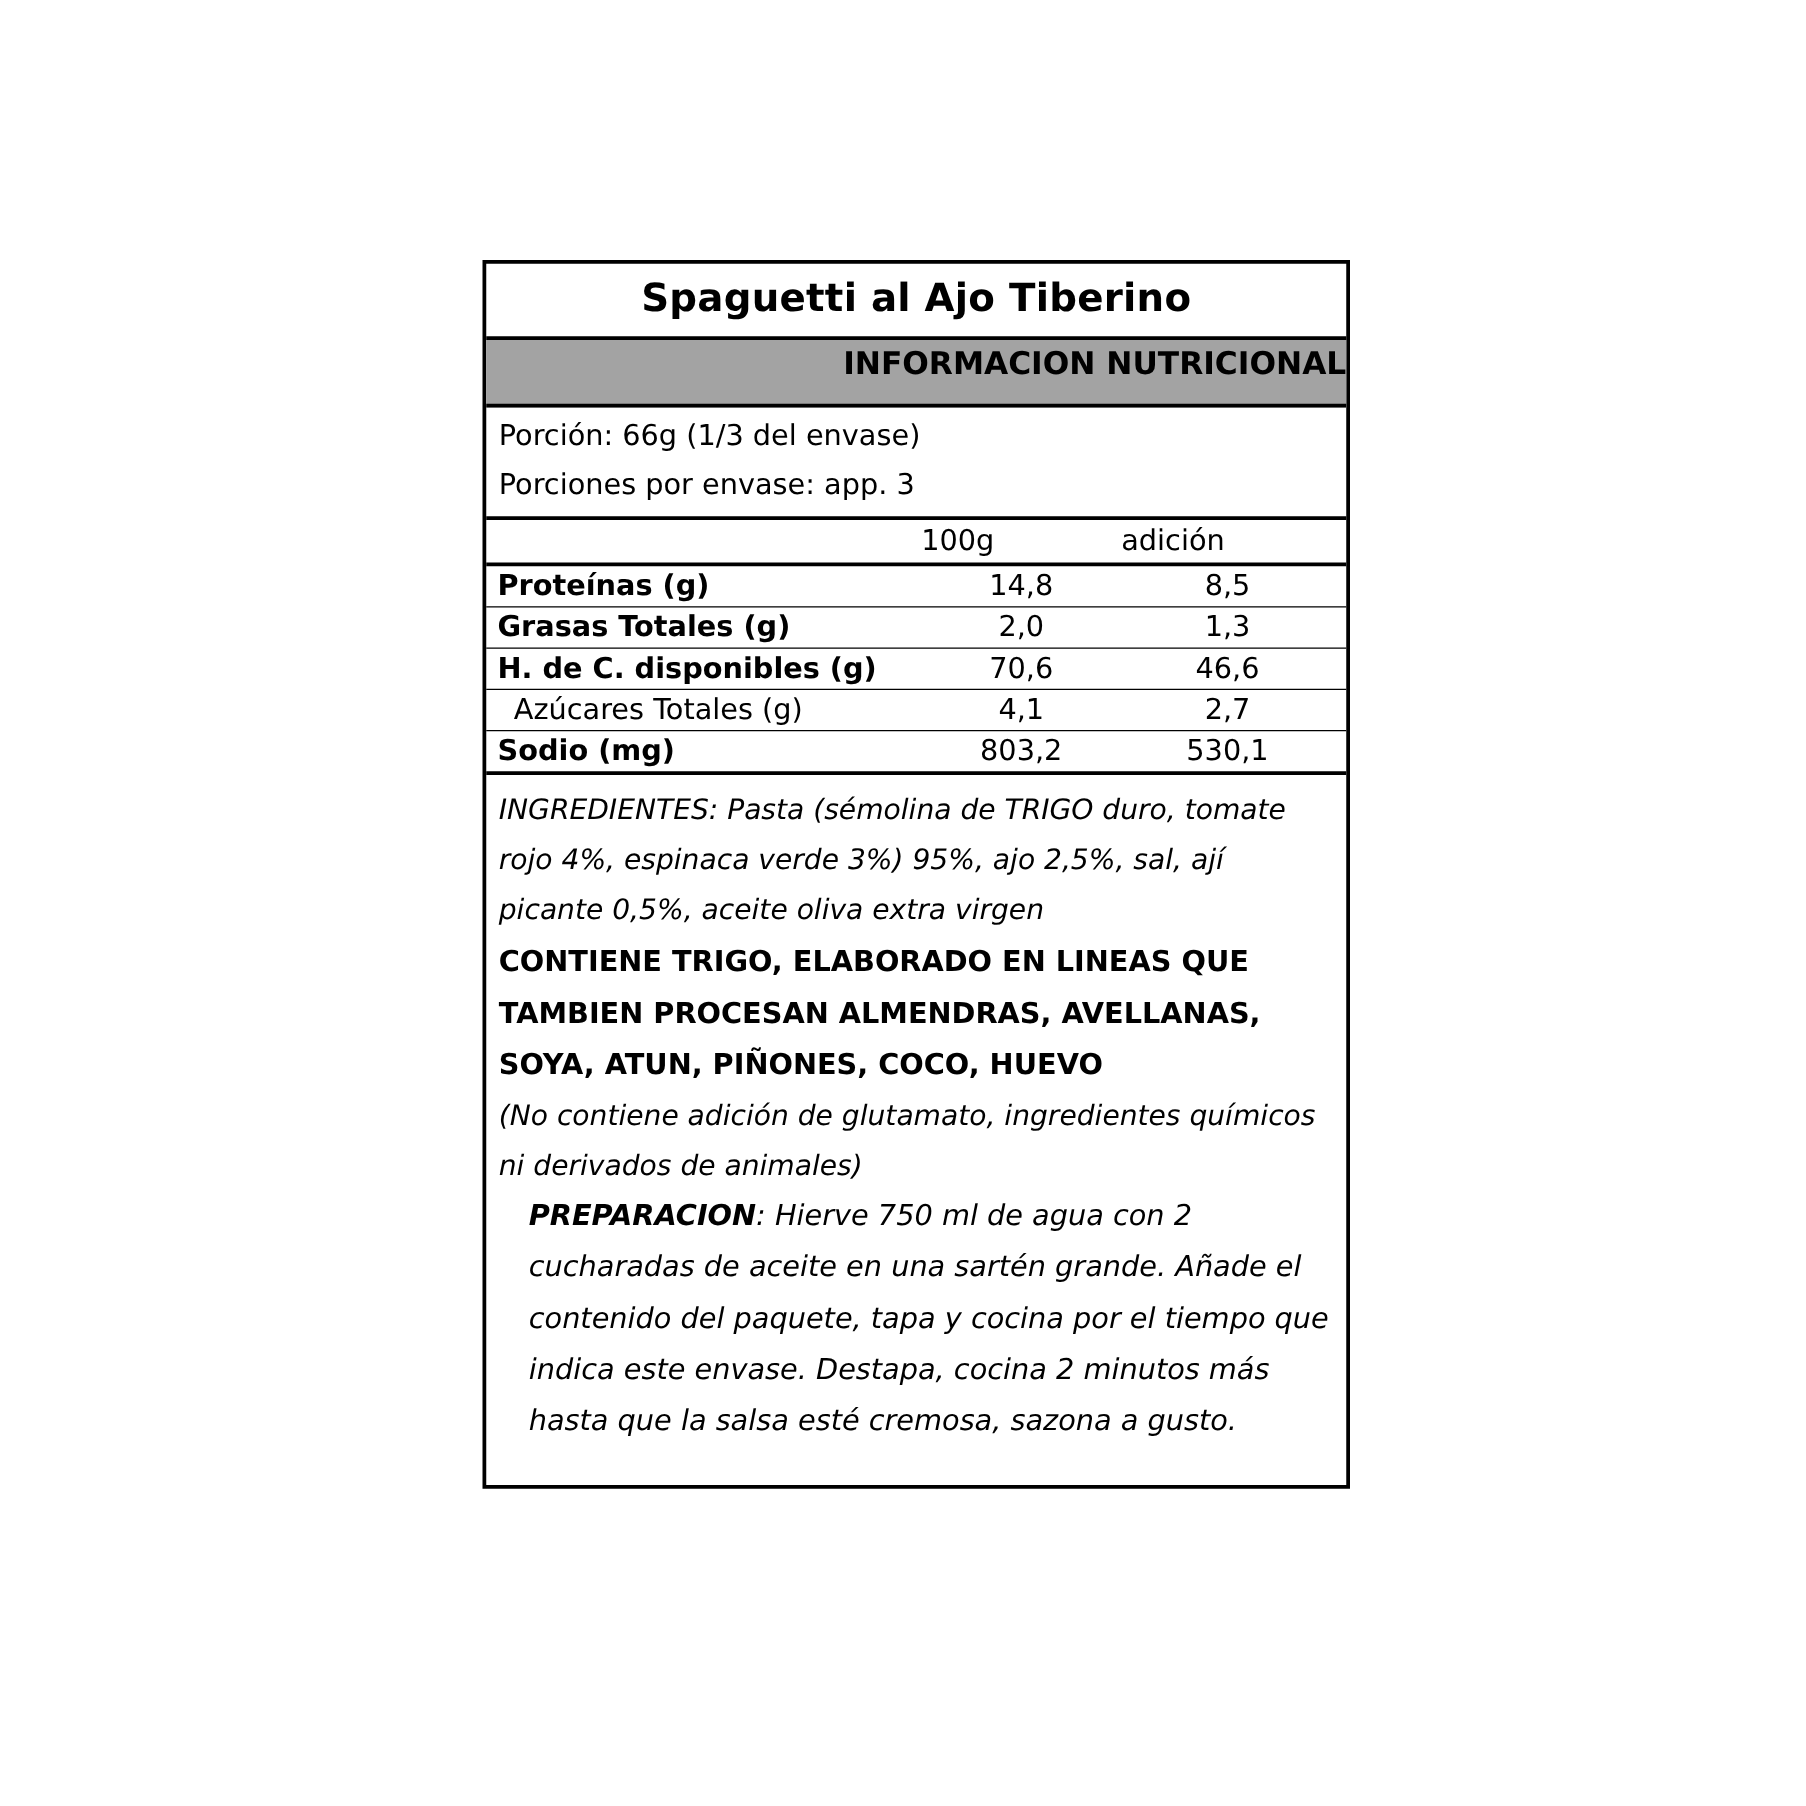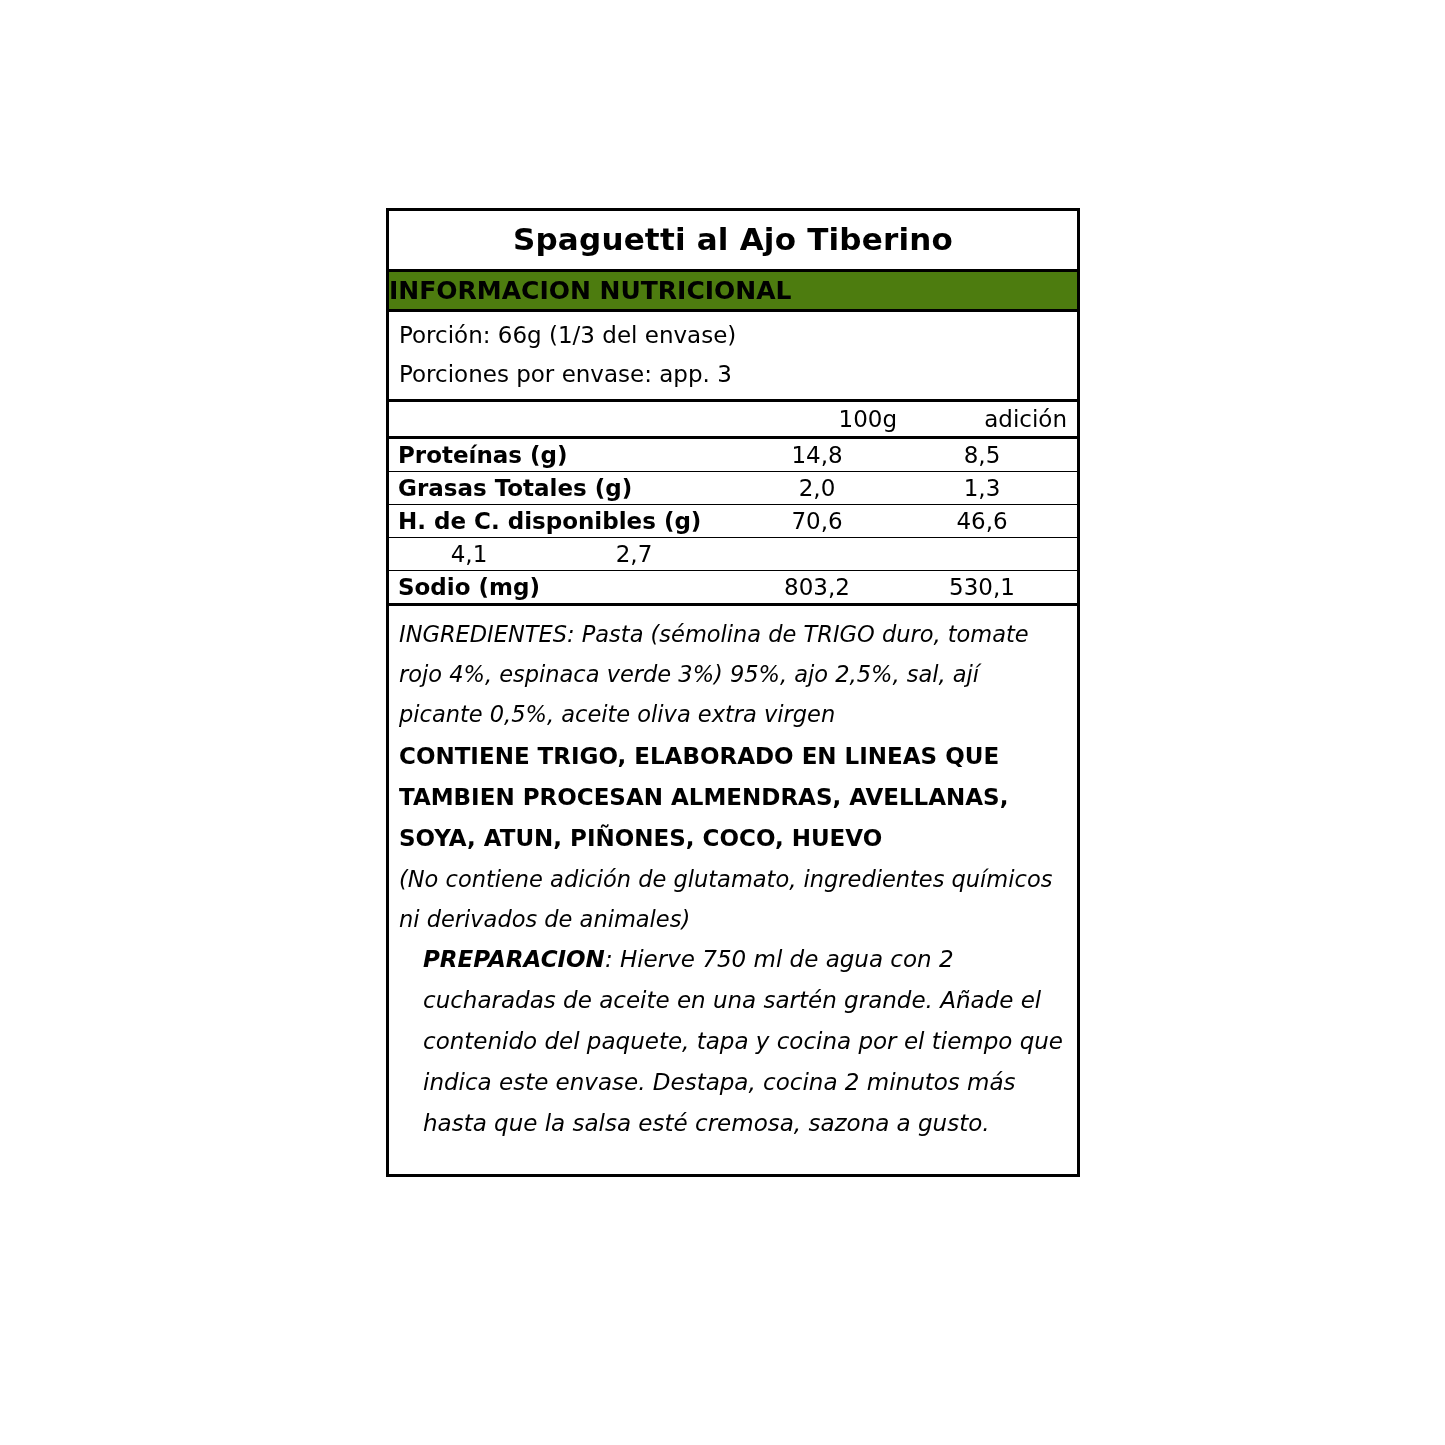--- a/index.html
+++ b/index.html
@@ -33,24 +33,24 @@
     text-align: center;
   }
   .title-row .title {
     font-size: 31px;
     font-weight: bold;
     letter-spacing: 0.2px;
   }
 
   
   .banner-row {
-    background: #4d7c0f;
-    border-bottom: 3px solid #000000;
-    text-align: left;
-    padding: 4px 0 4px 0;
+    background: #a3a3a3;
+    border-bottom: 3px solid #000000;
+    text-align: right;
+    padding: 4px 0 18px 0;
   }
   .banner-row .banner {
     font-size: 25px;
     font-weight: bold;
   }
 
   
   .serving {
     border-bottom: 3px solid #000000;
     padding: 4px 0 6px 10px;
@@ -62,21 +62,21 @@
 
   
   .col-head {
     display: flex;
     border-bottom: 3px solid #000000;
     padding: 4px 0 4px 0;
   }
   .col-head .spacer { flex: 0 0 348px; }
   .col-head .c1, .col-head .c2 {
     flex: 0 0 160px;
-    text-align: right;
+    text-align: left;
     font-size: 23px;
   }
   .col-head .c2 { flex: 0 0 auto; width: 170px; }
 
   
   .nut-table {
     border-bottom: 3px solid #000000;
   }
   .nut-row {
     display: flex;
@@ -173,20 +173,21 @@
       <div class="v2">1,3</div>
     </div>
 
     <div class="nut-row">
       <div class="name">H. de C. disponibles (g)</div>
       <div class="v1">70,6</div>
       <div class="v2">46,6</div>
     </div>
 
     <div class="nut-row sub">
+      <div class="name">Azúcares Totales (g)</div>
       <div class="v1">4,1</div>
       <div class="v2">2,7</div>
     </div>
 
     <div class="nut-row">
       <div class="name">Sodio (mg)</div>
       <div class="v1">803,2</div>
       <div class="v2">530,1</div>
     </div>
 

